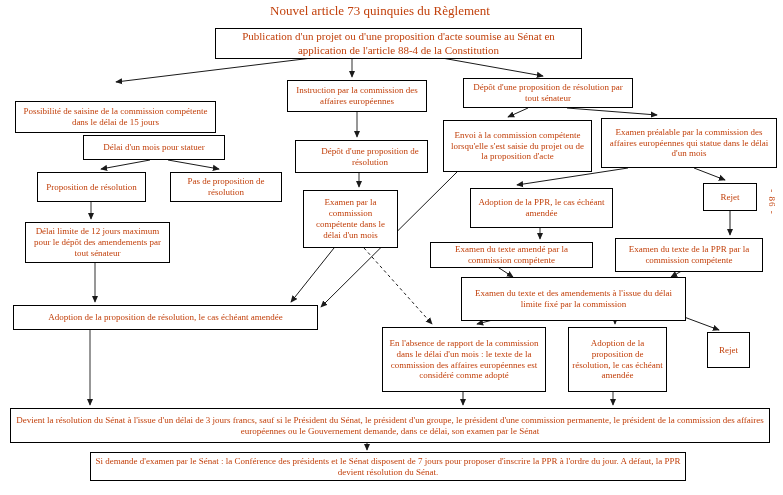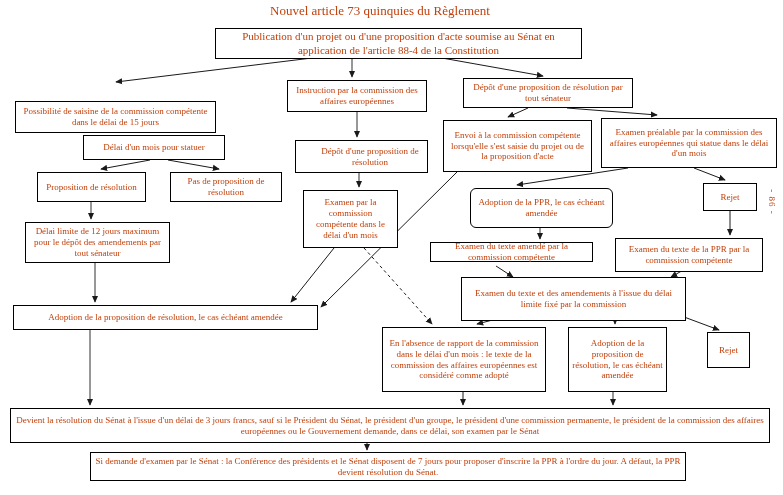--- a/index.html
+++ b/index.html
@@ -90,24 +90,24 @@
   <div class="node" style="left:37px;top:172px;width:109px;height:30px;">Proposition de résolution</div>
   <div class="node" style="left:170px;top:172px;width:112px;height:30px;">Pas de proposition de résolution</div>
   <div class="node" style="left:25px;top:222px;width:145px;height:41px;">Délai limite de 12 jours maximum pour le dépôt des amendements par tout sénateur</div>
 
   <div class="node" style="left:295px;top:140px;width:133px;height:33px;padding-left:20px;">Dépôt d'une proposition de résolution</div>
   <div class="node" style="left:303px;top:190px;width:95px;height:58px;">Examen par la commission compétente dans le délai d'un mois</div>
 
   <div class="node" style="left:443px;top:120px;width:149px;height:52px;">Envoi à la commission compétente lorsqu'elle s'est saisie du projet ou de la proposition d'acte</div>
   <div class="node" style="left:601px;top:118px;width:176px;height:50px;">Examen préalable par la commission des affaires européennes qui statue dans le délai d'un mois</div>
 
-  <div class="node" style="left:470px;top:188px;width:143px;height:40px;border-radius:6px;">Adoption de la PPR, le cas échéant amendée</div>
+  <div class="node" style="left:470px;top:188px;width:143px;height:40px;">Adoption de la PPR, le cas échéant amendée</div>
   <div class="node" style="left:703px;top:183px;width:54px;height:28px;">Rejet</div>
 
-  <div class="node" style="left:430px;top:242px;width:163px;height:20px;">Examen du texte amendé par la commission compétente</div>
+  <div class="node" style="left:430px;top:242px;width:163px;height:26px;">Examen du texte amendé par la commission compétente</div>
   <div class="node" style="left:615px;top:238px;width:148px;height:34px;">Examen du texte de la PPR par la commission compétente</div>
 
   <div class="node" style="left:461px;top:277px;width:225px;height:44px;">Examen du texte et des amendements à l'issue du délai limite fixé par la commission</div>
 
   <div class="node" style="left:13px;top:305px;width:305px;height:25px;">Adoption de la proposition de résolution, le cas échéant amendée</div>
 
   <div class="node" style="left:382px;top:327px;width:164px;height:65px;">En l'absence de rapport de la commission dans le délai d'un mois : le texte de la commission des affaires européennes est considéré comme adopté</div>
   <div class="node" style="left:568px;top:327px;width:99px;height:65px;">Adoption de la proposition de résolution, le cas échéant amendée</div>
   <div class="node" style="left:707px;top:332px;width:43px;height:36px;">Rejet</div>
 

